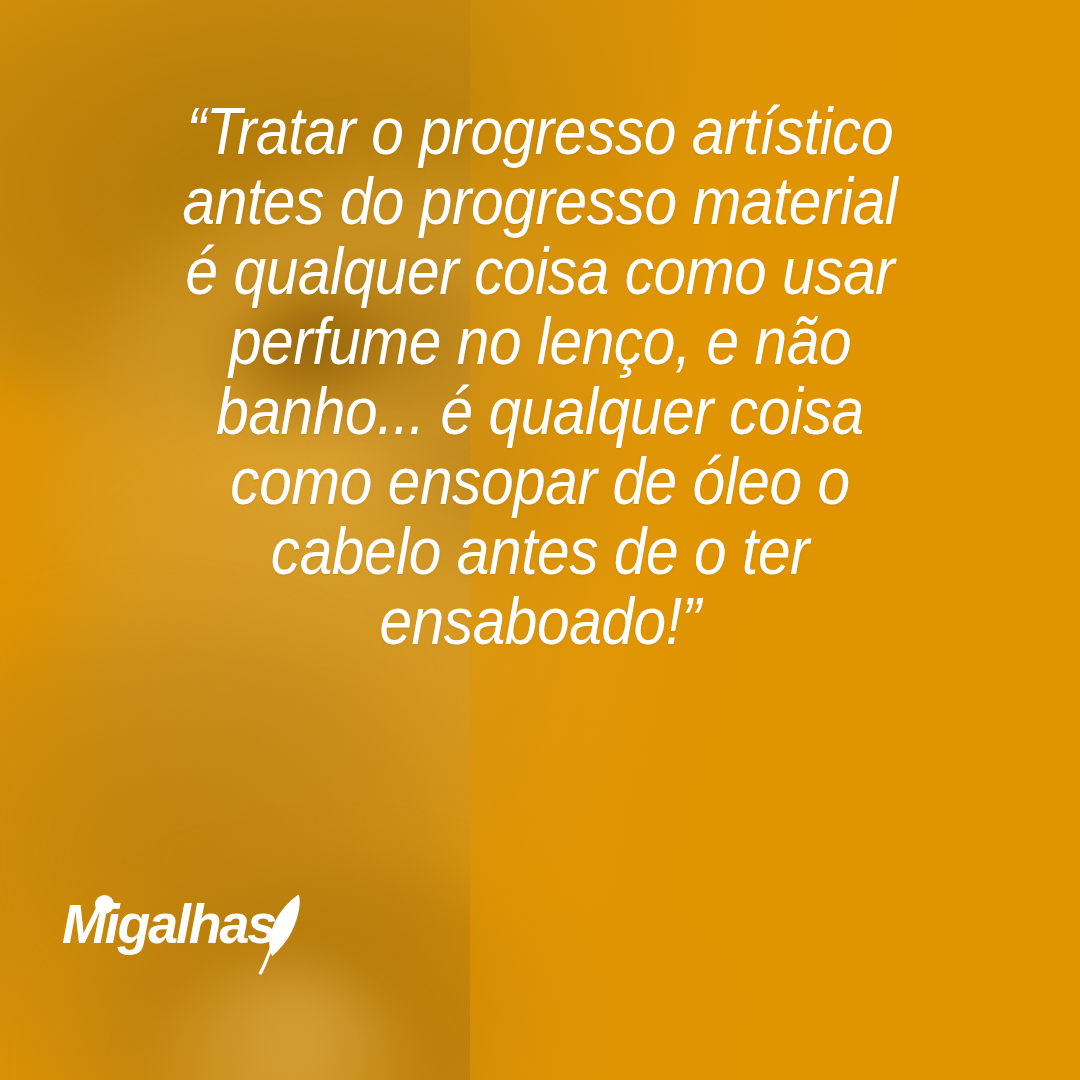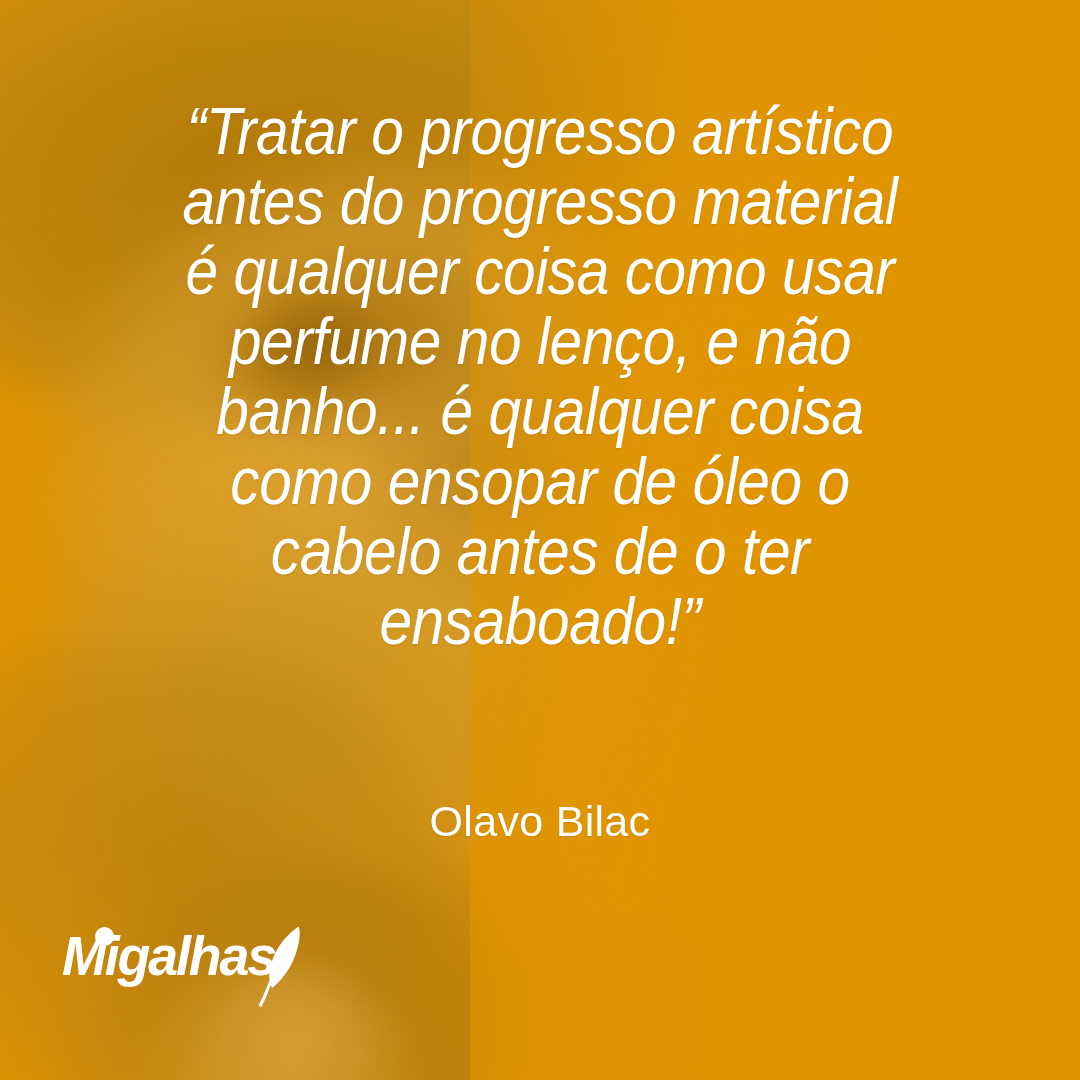--- a/index.html
+++ b/index.html
@@ -206,21 +206,21 @@
     line-height: 50px;
     letter-spacing: 0.3px;
     color: #ffffff;
     text-shadow: 0 1px 2px rgba(120,78,0,0.20);
   }
 
   
   .logo {
     position: absolute;
     left: 62px;
-    top: 928px;
+    top: 896px;
     width: 300px;
     height: 96px;
   }
   .logo-main {
     position: absolute;
     left: 0; top: 0;
     font-weight: bold;
     font-style: italic;
     font-size: 56px;
     line-height: 56px;
@@ -279,21 +279,20 @@
 
   <div class="quote">“Tratar o progresso artístico
 antes do progresso material
 é qualquer coisa como usar
 perfume no lenço, e não
 banho... é qualquer coisa
 como ensopar de óleo o
 cabelo antes de o ter
 ensaboado!”</div>
 
-  <div class="author">Olavo Bilac</div>
 
   <div class="logo">
     <div class="logo-main">Migalhas</div>
     <div class="logo-dot"></div>
 
     <svg class="quill" viewBox="0 0 72 86">
       <path d="M60.5 4.5
                C 60.5 4.5 52 10 44.5 19.5
                C 37 29 32.5 40.5 31.5 50
                C 30.8 57 32.2 62.5 34.2 66

